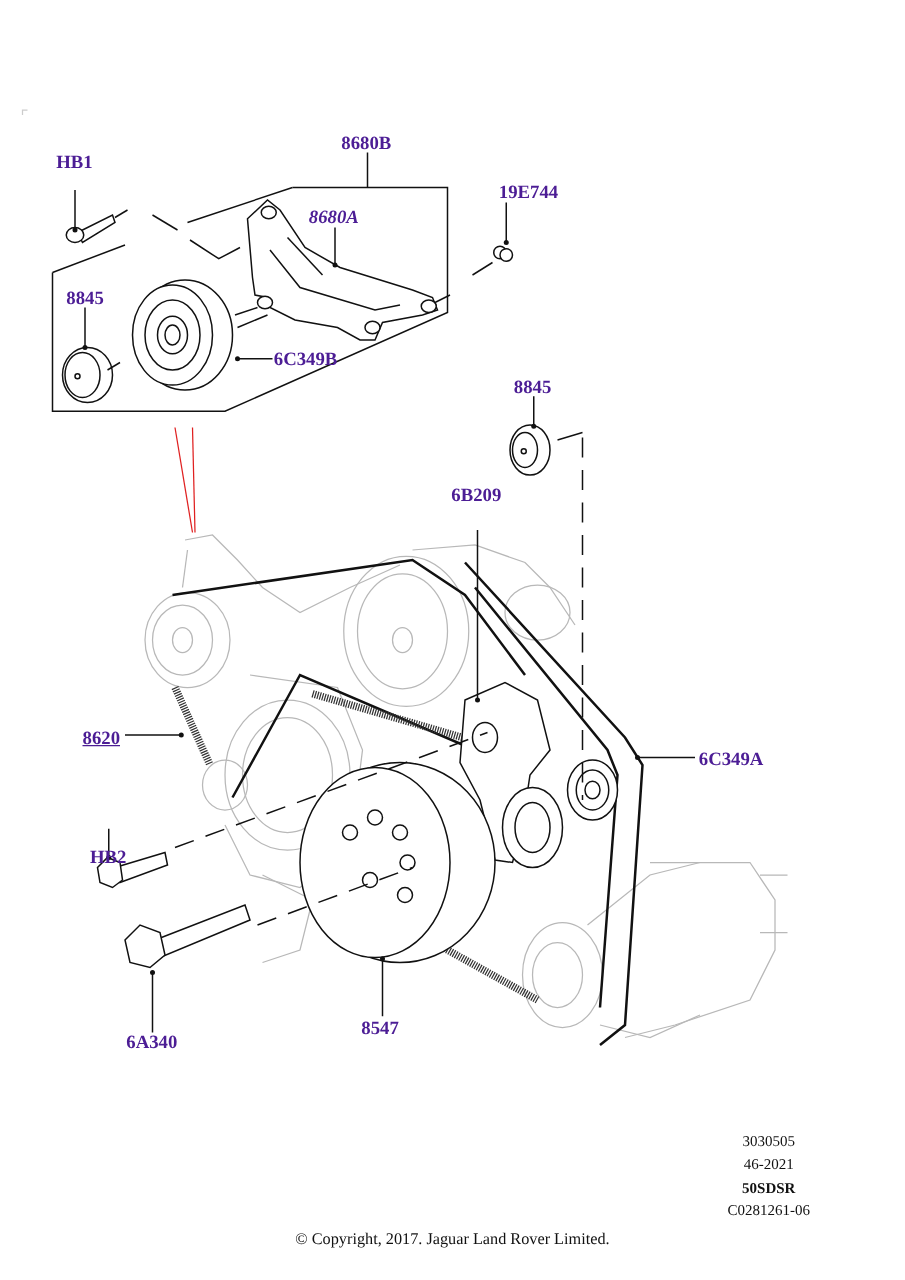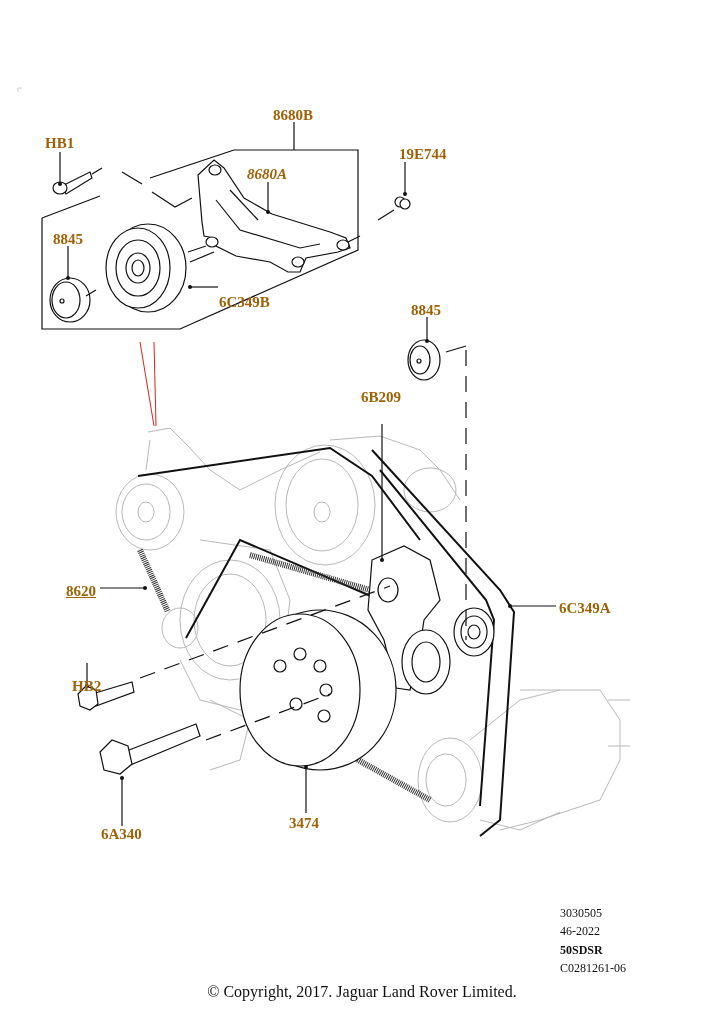--- a/index.html
+++ b/index.html
@@ -1,20 +1,20 @@
 <!DOCTYPE html>
 <html><head>
 <meta charset="utf-8">
 <style>
   html, body { margin:0; padding:0; background:#ffffff; }
   body { width:724px; height:1024px; position:relative; overflow:hidden; font-family:"Liberation Serif", serif; }
   #diagram { position:absolute; left:0; top:0; width:724px; height:1024px; }
-  .callout { position:absolute; font-family:"Liberation Serif", serif; font-weight:bold; font-size:15px; color:#a16207; white-space:nowrap; line-height:1; }
-  .meta { position:absolute; font-family:"Liberation Serif", serif; font-size:12px; color:#111; white-space:nowrap; text-align:left; line-height:1; }
-  .copyright { position:absolute; left:0; width:724px; top:983px; text-align:center; font-family:"Liberation Serif", serif; font-size:16px; color:#111; }
+  .callout { position:absolute; font-family:"Liberation Serif", serif; font-weight:bold; font-size:15px; color:#4c1d95; white-space:nowrap; line-height:1; }
+  .meta { position:absolute; font-family:"Liberation Serif", serif; font-size:12px; color:#111; white-space:nowrap; text-align:center; line-height:1; }
+  .copyright { position:absolute; left:0; width:724px; top:983px; text-align:center; font-family:"Liberation Serif", serif; font-size:13px; color:#111; }
   .ghost { stroke:#b8b8b8; fill:none; stroke-width:1; }
   .ink { stroke:#111; fill:#fff; stroke-width:1.2; }
   .inkn { stroke:#111; fill:none; stroke-width:1.2; }
   .lead { stroke:#111; fill:none; stroke-width:1.2; }
   .dash { stroke:#111; fill:none; stroke-width:1.2; stroke-dasharray:16 10; }
   .belt { stroke:#111; fill:none; stroke-width:2; }
   .beltthick { stroke:#333; fill:none; stroke-width:6; stroke-dasharray:1 1; }
   .dot { fill:#111; }
 </style>
 </head>
@@ -186,31 +186,31 @@
     <path class="lead" d="M87 663 L87 686"></path>
       <circle class="dot" cx="87" cy="686" r="2"></circle>
     <path class="lead" d="M122 778 L122 826"></path>
       <circle class="dot" cx="122" cy="778" r="2"></circle>
     <path class="lead" d="M306 767 L306 813"></path>
       <circle class="dot" cx="306" cy="767" r="2"></circle>
   </g>
 </svg>
 
 <div class="callout" style="left:273px;top:108px;">8680B</div>
-<div class="callout" style="left:45px;top:136px;">HB1</div>
+<div class="callout" style="left:45px;top:123px;">HB1</div>
 <div class="callout" style="left:399px;top:147px;">19E744</div>
 <div class="callout" style="left:247px;top:167px;font-style:italic;">8680A</div>
 <div class="callout" style="left:53px;top:232px;">8845</div>
-<div class="callout" style="left:219px;top:295px;">6C349B</div>
+<div class="callout" style="left:219px;top:281px;">6C349B</div>
 <div class="callout" style="left:411px;top:303px;">8845</div>
 <div class="callout" style="left:361px;top:390px;">6B209</div>
 <div class="callout" style="left:66px;top:584px;text-decoration:underline;">8620</div>
 <div class="callout" style="left:559px;top:601px;">6C349A</div>
 <div class="callout" style="left:72px;top:679px;">HB2</div>
 <div class="callout" style="left:101px;top:827px;">6A340</div>
-<div class="callout" style="left:289px;top:816px;">3474</div>
+<div class="callout" style="left:289px;top:816px;">8547</div>
 
 <div class="meta" style="left:560px;width:110px;top:907px;">3030505</div>
-<div class="meta" style="left:560px;width:110px;top:925px;">46-2022</div>
+<div class="meta" style="left:560px;width:110px;top:925px;">46-2021</div>
 <div class="meta" style="left:560px;width:110px;top:944px;font-weight:bold;">50SDSR</div>
 <div class="meta" style="left:560px;width:110px;top:962px;">C0281261-06</div>
 
 <div class="copyright">© Copyright, 2017. Jaguar Land Rover Limited.</div>
 
 </body></html>

